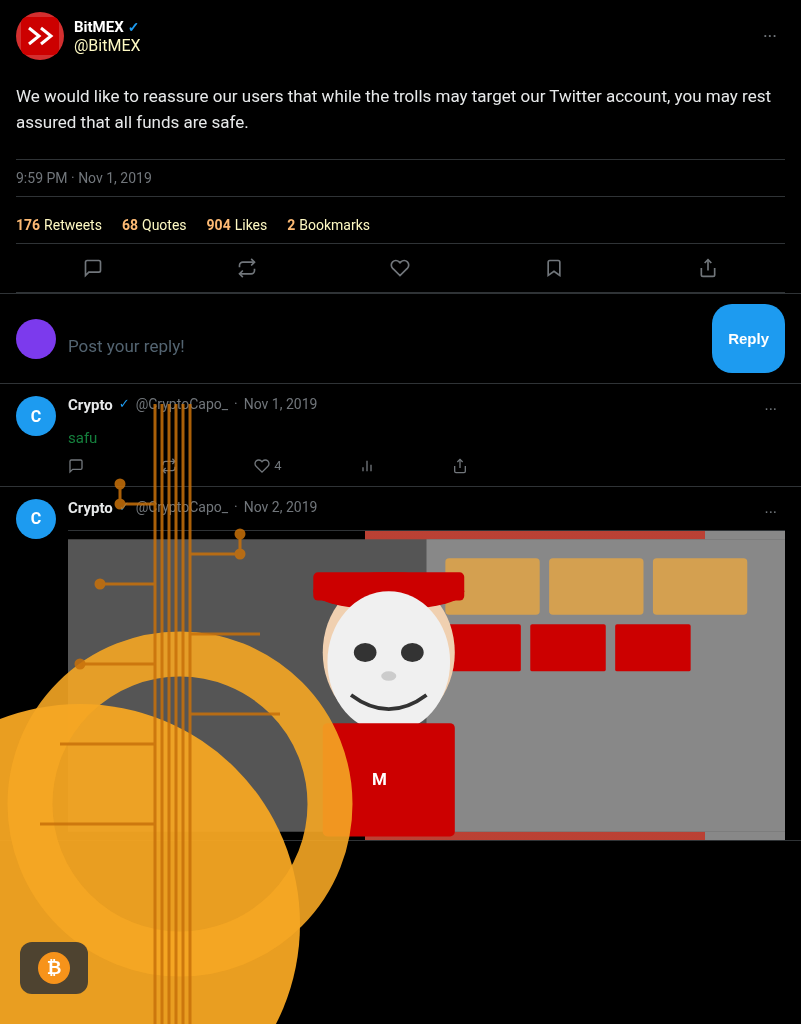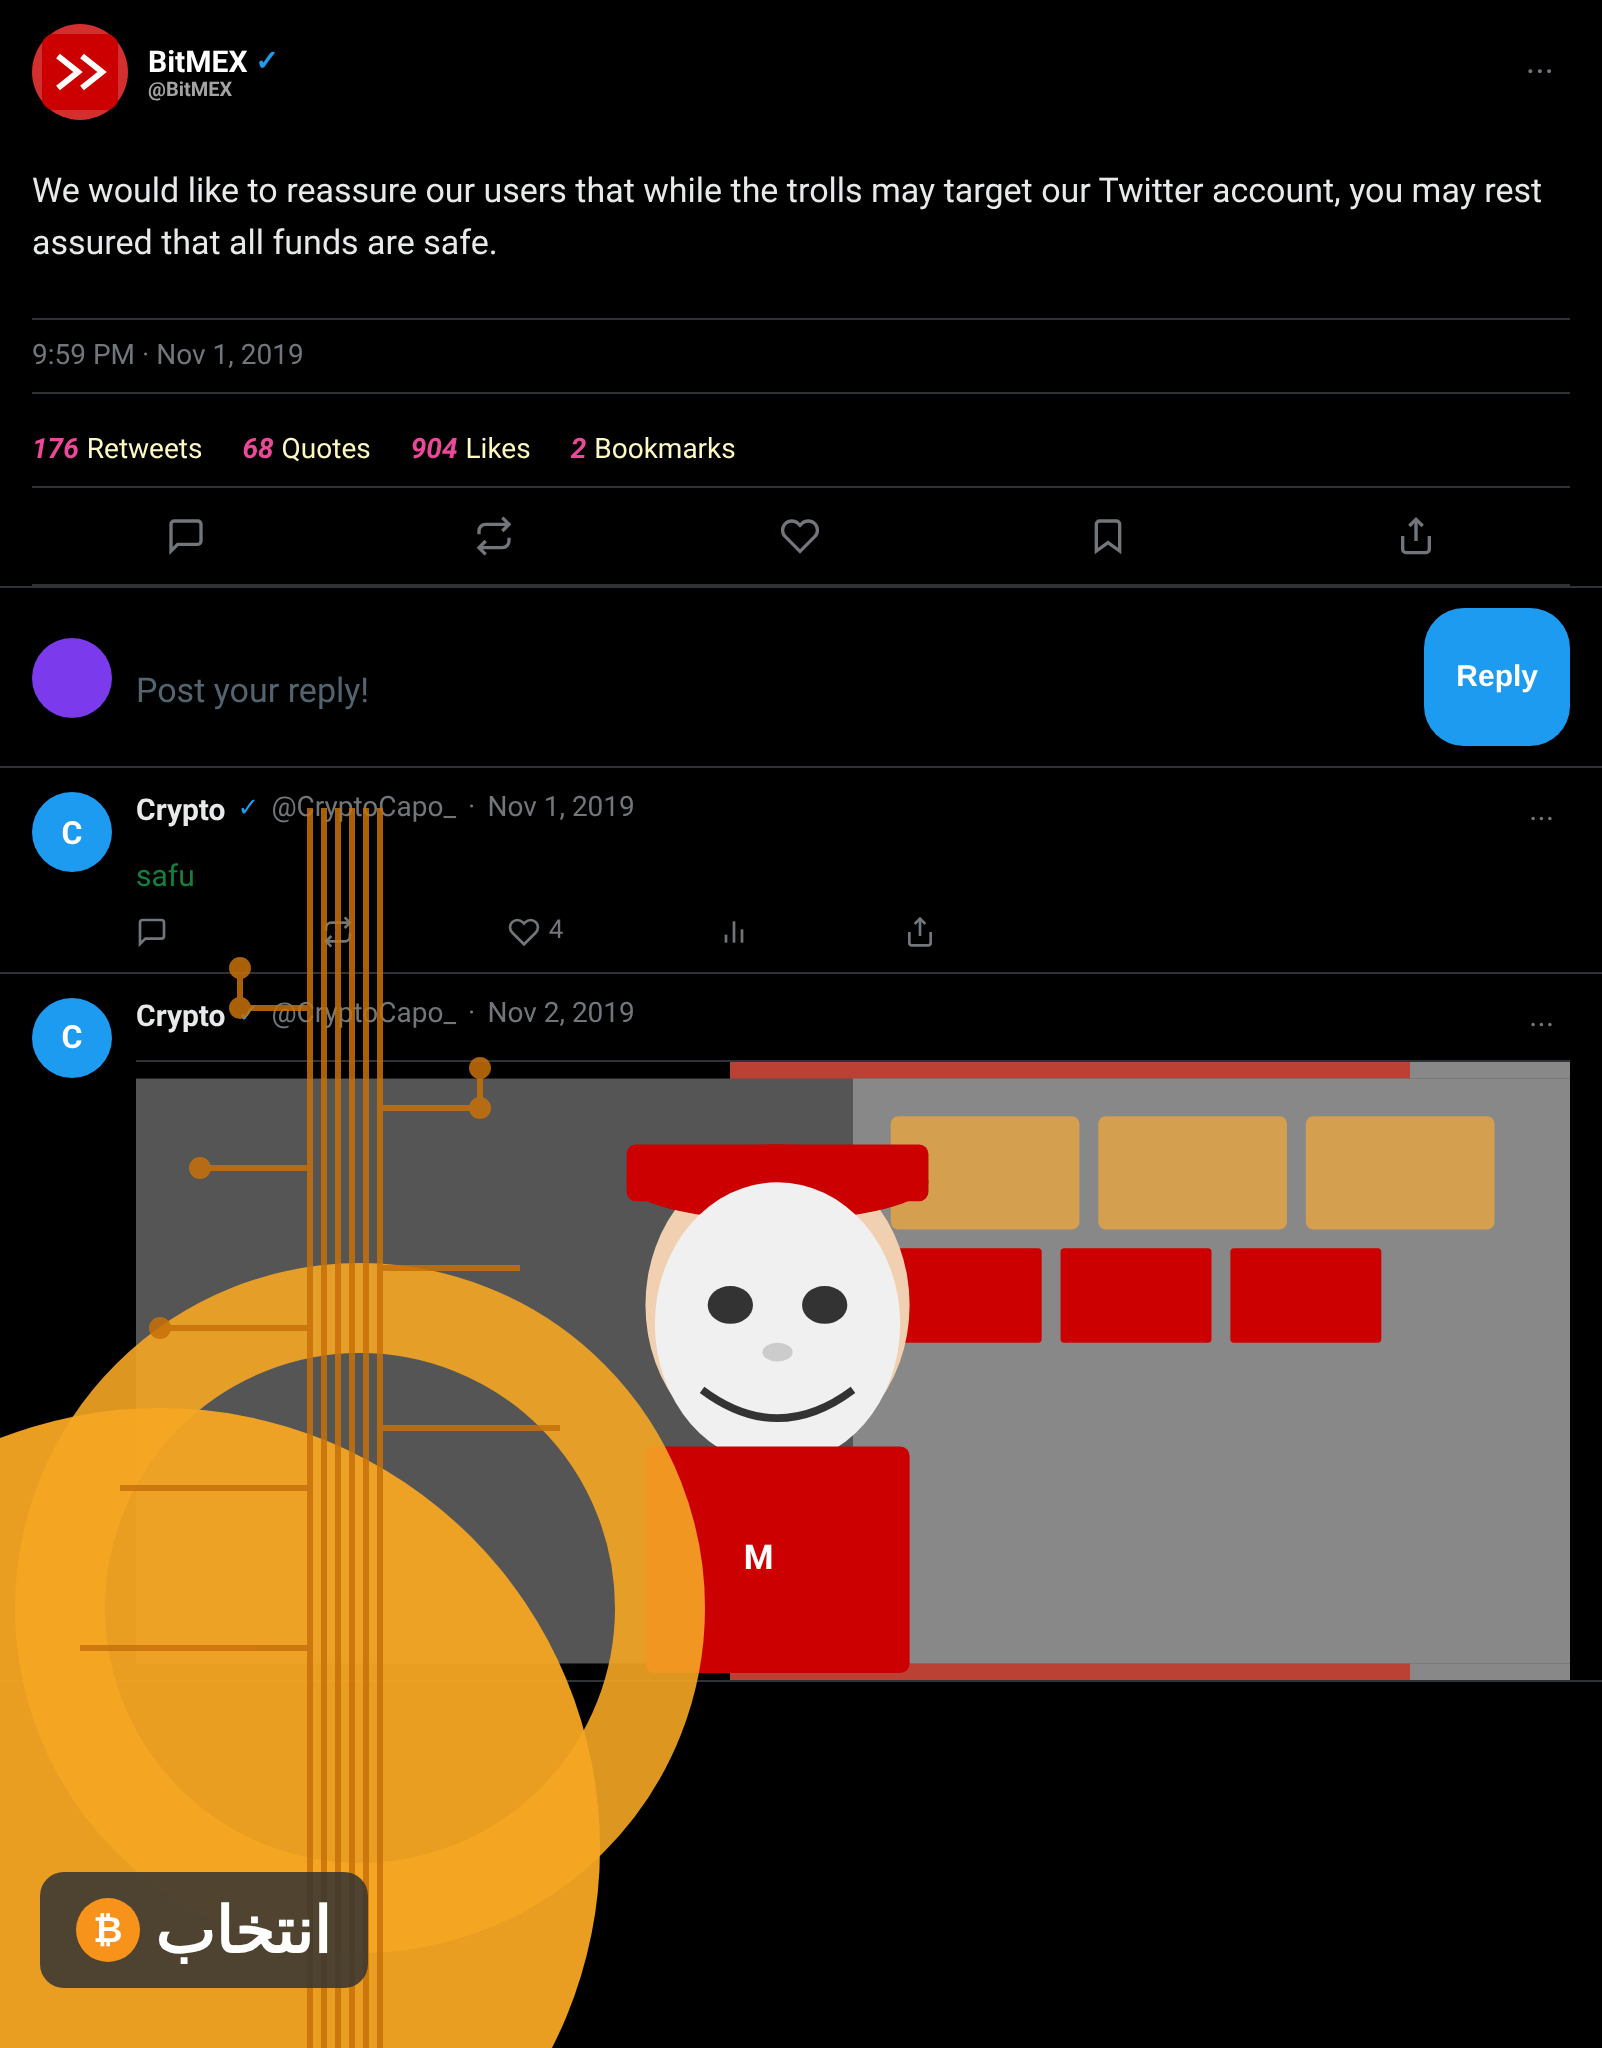--- a/index.html
+++ b/index.html
@@ -65,23 +65,22 @@
       align-items: center;
       gap: 4px;
     }
 
     .verified-badge {
       color: #1d9bf0;
       font-size: 14px;
     }
 
     .author-handle {
-      color: #a3a3a3;
-      font-size: 10px;
-      font-weight: bold;
+      color: #fef9c3;
+      font-size: 16px;
     }
 
     .more-btn {
       color: #71767b;
       font-size: 18px;
       cursor: pointer;
       padding: 4px 8px;
     }
 
     .tweet-content {
@@ -108,22 +107,21 @@
       font-size: 14px;
     }
 
     .stat-item {
       display: flex;
       gap: 4px;
     }
 
     .stat-count {
       font-weight: 700;
-      color: #ec4899;
-      font-style: italic;
+      color: #fdba74;
     }
 
     .stat-label {
       color: #fef9c3;
     }
 
     .tweet-actions {
       display: flex;
       justify-content: space-around;
       padding: 8px 0;
@@ -593,15 +591,14 @@
       <circle cx="80" cy="260" r="4" fill="#c8710a"></circle>
       <circle cx="240" cy="150" r="4" fill="#c8710a"></circle>
       <circle cx="240" cy="130" r="4" fill="#c8710a"></circle>
     </g>
   </svg>
 
   <div class="watermark-logo">
     <div class="bitcoin-circle">
       <span>₿</span>
     </div>
-    <span class="watermark-text">انتخاب</span>
   </div>
 </div>
 
 </body></html>

